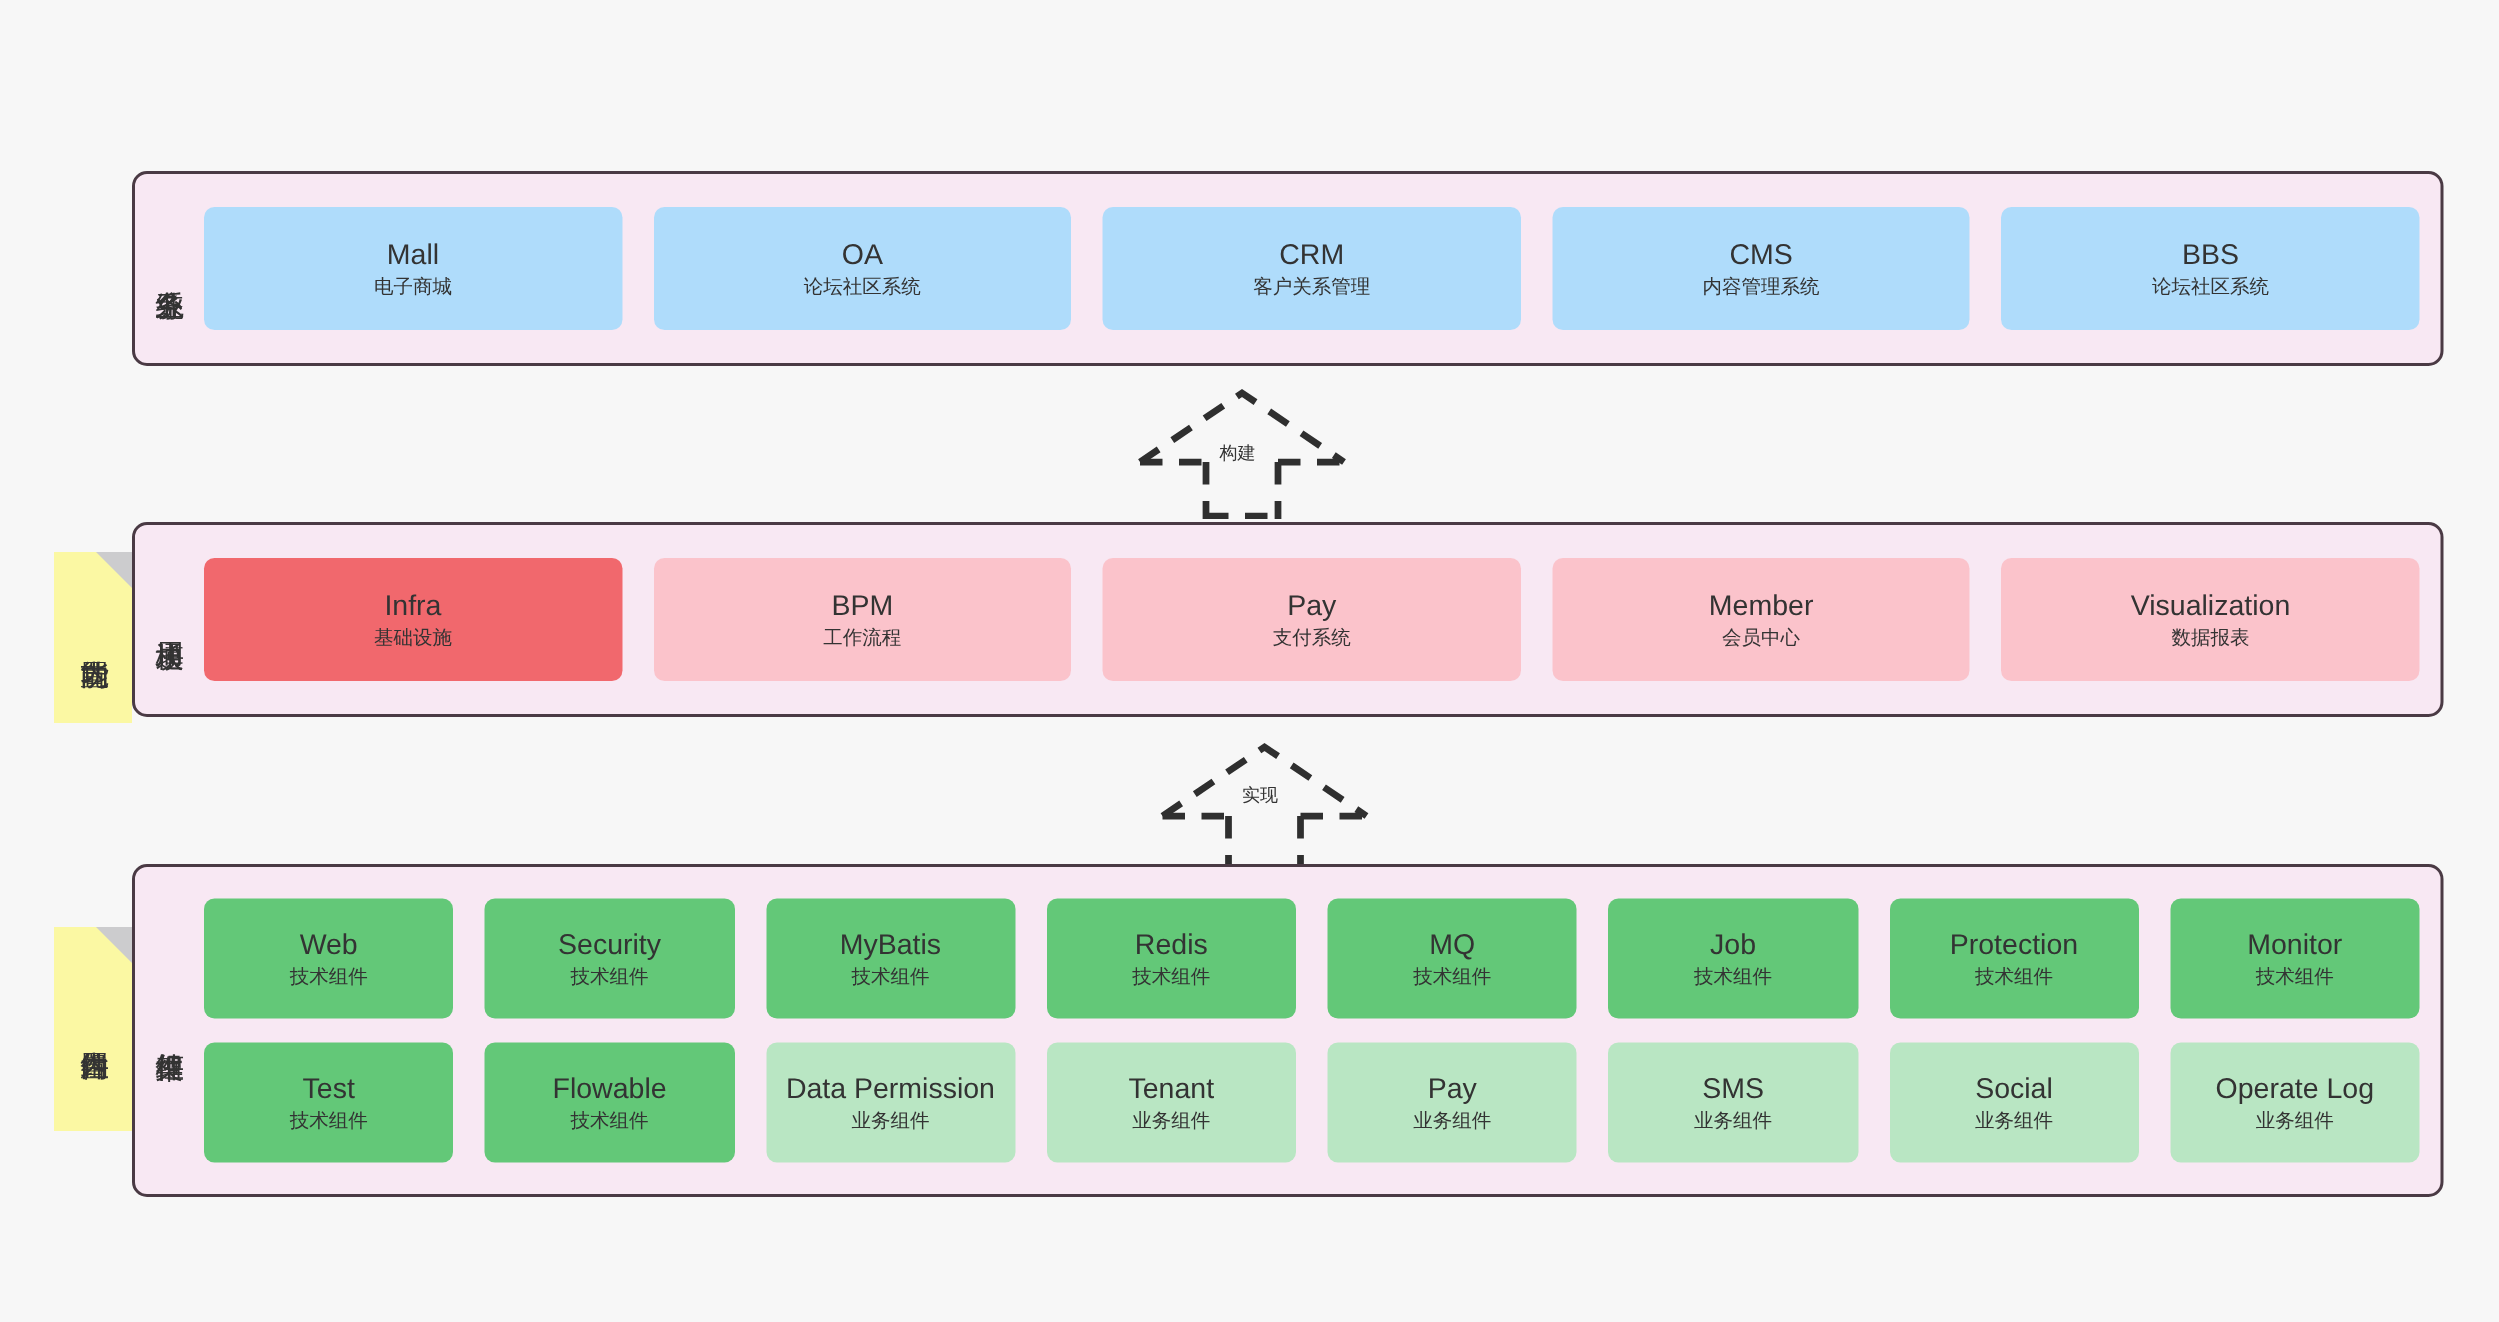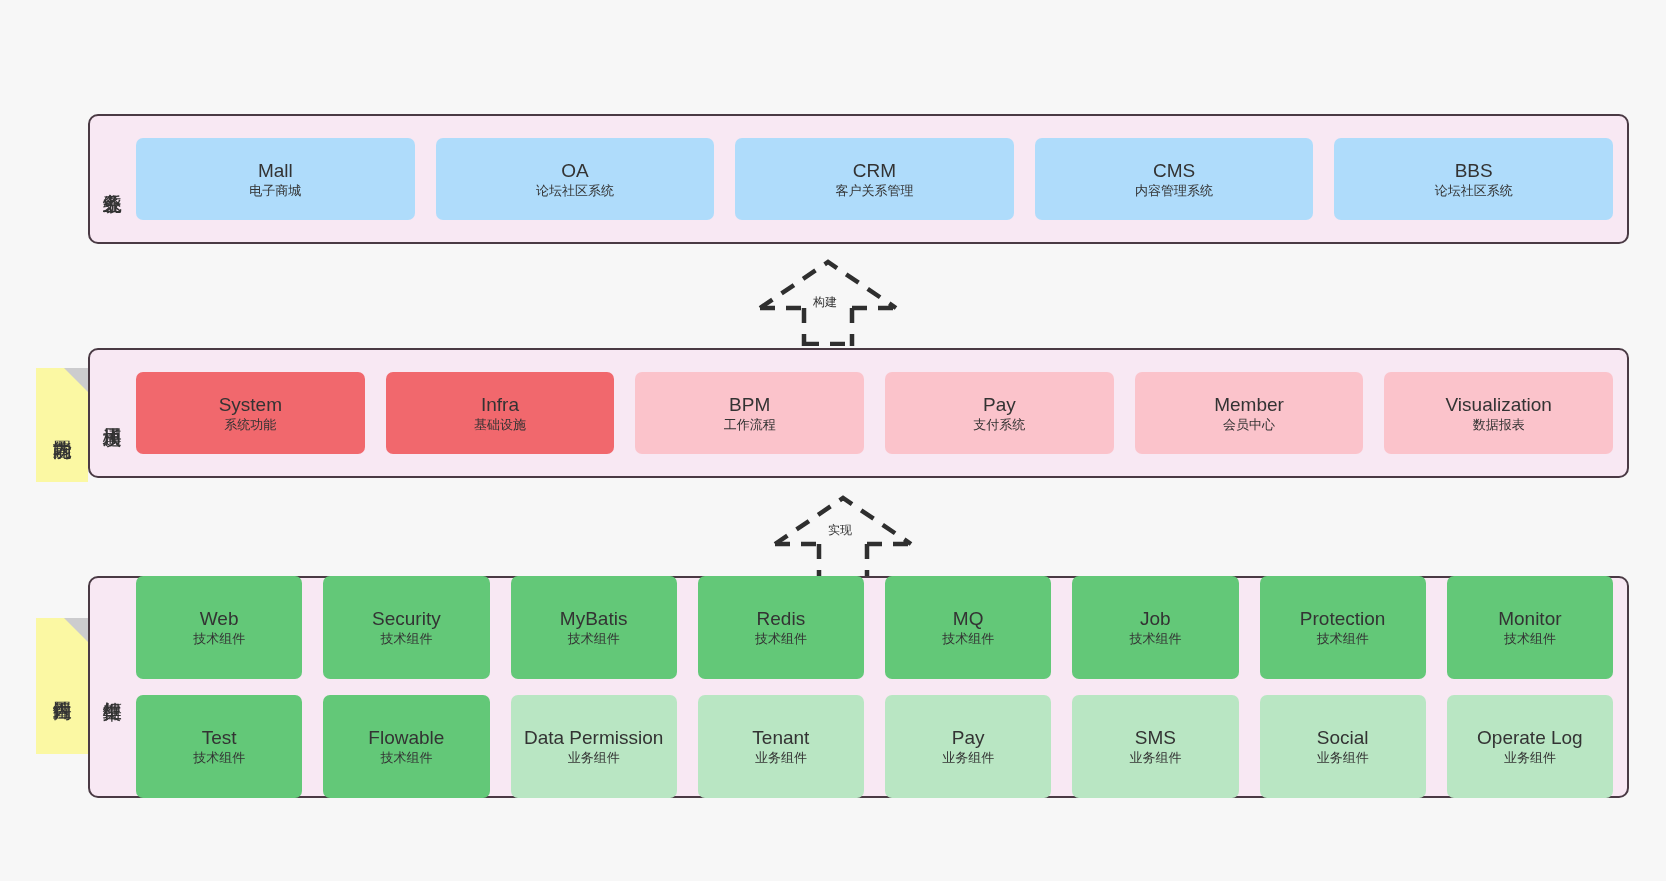--- a/index.html
+++ b/index.html
@@ -75,21 +75,21 @@
   .c-lightgreen { background: #b9e6c3; }
 
   
   #layer-business  { left: 88px;  top: 114px; width: 1541px; height: 130px; }
   #layer-business .cell { height: 82px; }
 
   #layer-common    { left: 88px;  top: 348px; width: 1541px; height: 130px; }
   #layer-common .cell { height: 82px; }
 
   #layer-framework { left: 88px;  top: 576px; width: 1541px; height: 222px; }
-  #layer-framework .cell { height: 103px; }
+  #layer-framework .cell { height: 80px; }
 
   
   .note {
     position: absolute;
     background: #fbf8a3;
     display: flex;
     align-items: center;
     justify-content: center;
     font-size: 19px;
     line-height: 1.18;
@@ -170,24 +170,20 @@
   <path d="M 52 88 L 100 88" fill="none" stroke="#2f2f2f" stroke-width="4.5" stroke-dasharray="15 11"></path>
 </svg>
 <div class="uml-label" id="label-build">构建</div>
 
 <div class="note" id="note-common">内置功能</div>
 <div class="layer" id="layer-common">
   <div class="layer-title">通用模块</div>
   <div class="layer-body">
     <div class="row">
       <div class="cell c-red">
-        <div class="t1">System</div>
-        <div class="t2">系统功能</div>
-      </div>
-      <div class="cell c-red">
         <div class="t1">Infra</div>
         <div class="t2">基础设施</div>
       </div>
       <div class="cell c-pink">
         <div class="t1">BPM</div>
         <div class="t2">工作流程</div>
       </div>
       <div class="cell c-pink">
         <div class="t1">Pay</div>
         <div class="t2">支付系统</div>

